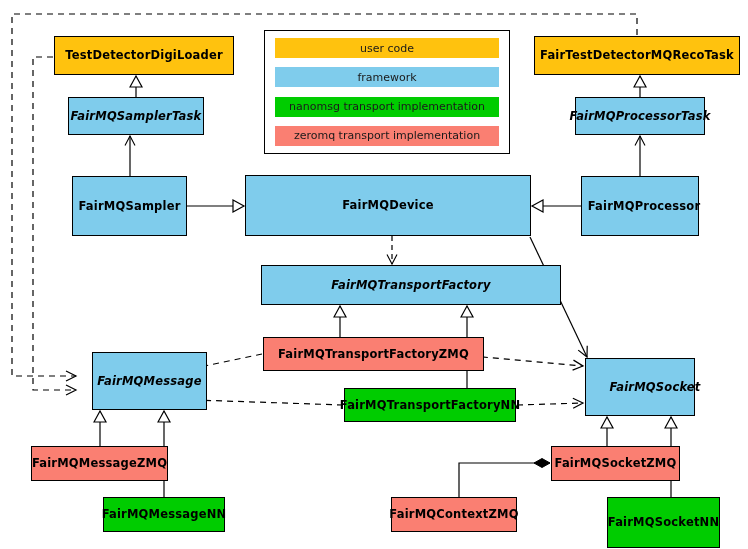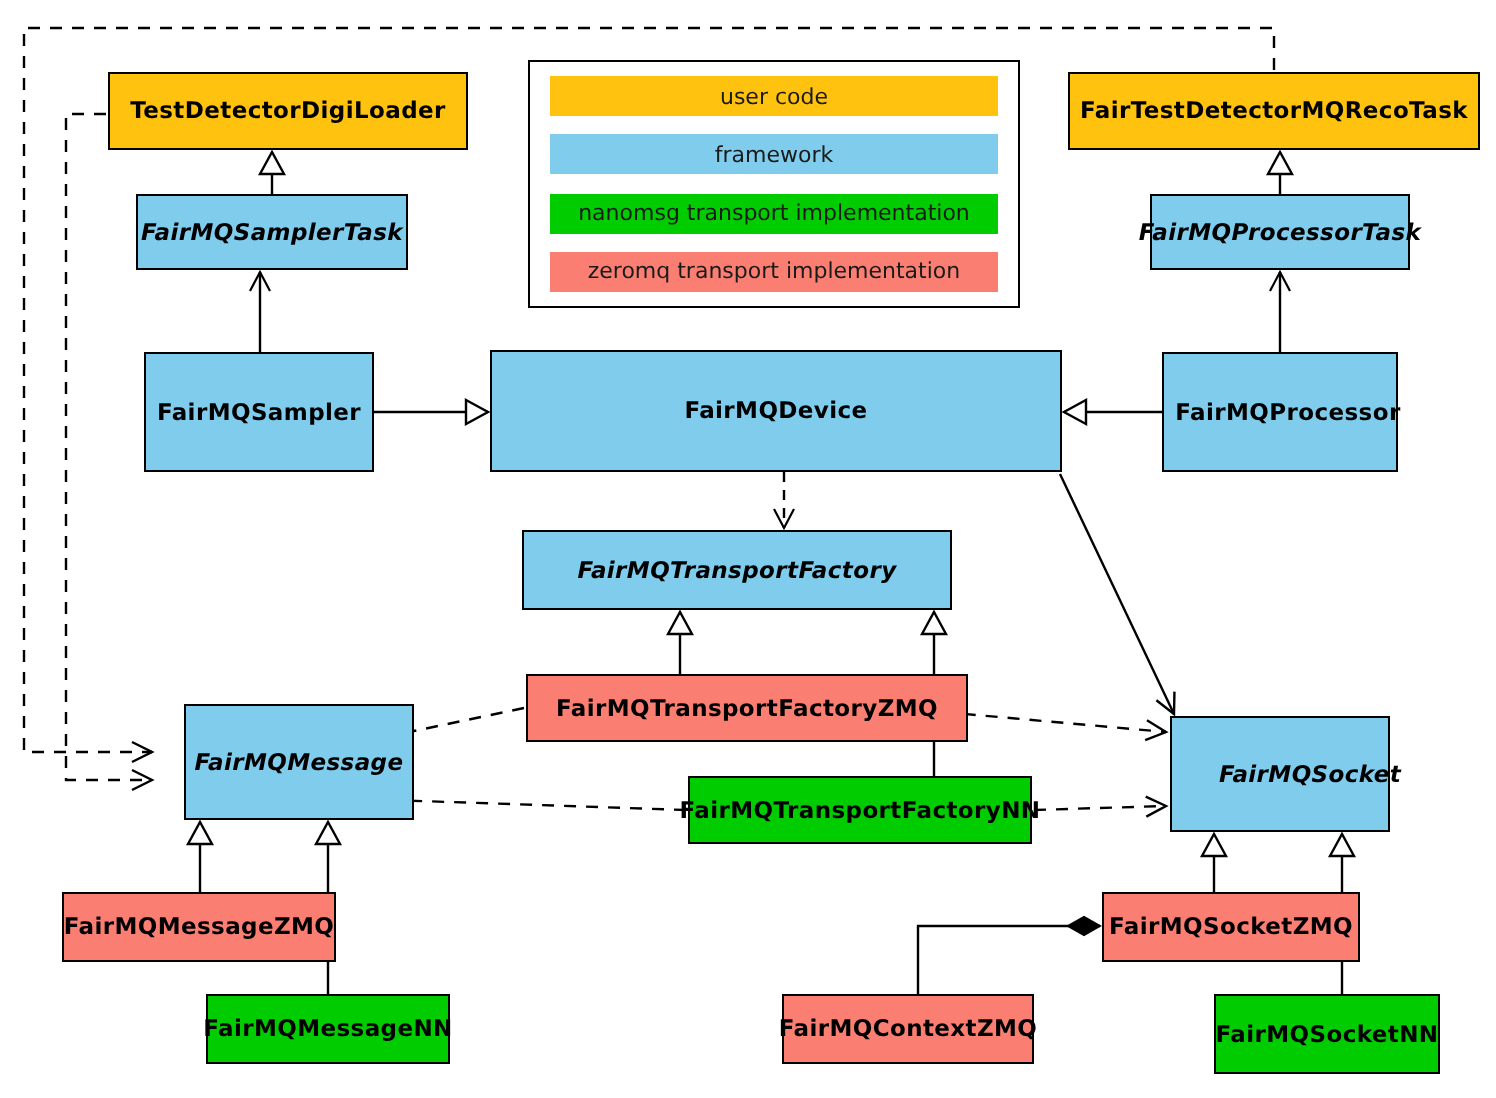--- a/index.html
+++ b/index.html
@@ -169,21 +169,21 @@
       </div>
       <div class="node c-user" style="left: 534px; top: 36px; width: 206px; height: 39px;">
         <span>FairTestDetectorMQRecoTask</span>
       </div>
       <div class="node c-framework abstract" style="left: 575px; top: 97px; width: 130px; height: 38px;">
         <span>FairMQProcessorTask</span>
       </div>
       <div class="node c-framework" style="left: 581px; top: 176px; width: 118px; height: 60px; padding-left: 12px;">
         <span>FairMQProcessor</span>
       </div>
-      <div class="node c-framework abstract" style="left: 261px; top: 265px; width: 215px; height: 40px;">
+      <div class="node c-framework abstract" style="left: 261px; top: 265px; width: 300px; height: 40px;">
         <span>FairMQTransportFactory</span>
       </div>
       <div class="node c-zeromq" style="left: 263px; top: 337px; width: 221px; height: 34px;">
         <span>FairMQTransportFactoryZMQ</span>
       </div>
       <div class="node c-nanomsg" style="left: 344px; top: 388px; width: 172px; height: 34px;">
         <span>FairMQTransportFactoryNN</span>
       </div>
       <div class="node c-framework abstract" style="left: 92px; top: 352px; width: 115px; height: 58px;">
         <span>FairMQMessage</span>
@@ -193,21 +193,21 @@
       </div>
       <div class="node c-zeromq" style="left: 31px; top: 446px; width: 137px; height: 35px;">
         <span>FairMQMessageZMQ</span>
       </div>
       <div class="node c-nanomsg" style="left: 103px; top: 497px; width: 122px; height: 35px;">
         <span>FairMQMessageNN</span>
       </div>
       <div class="node c-zeromq" style="left: 551px; top: 446px; width: 129px; height: 35px;">
         <span>FairMQSocketZMQ</span>
       </div>
-      <div class="node c-nanomsg" style="left: 607px; top: 497px; width: 113px; height: 40px;">
+      <div class="node c-nanomsg" style="left: 607px; top: 497px; width: 113px; height: 51px;">
         <span>FairMQSocketNN</span>
       </div>
       <div class="node c-zeromq" style="left: 391px; top: 497px; width: 126px; height: 35px;">
         <span>FairMQContextZMQ</span>
       </div>
     </div>
 
 </div>
 
 </body></html>

